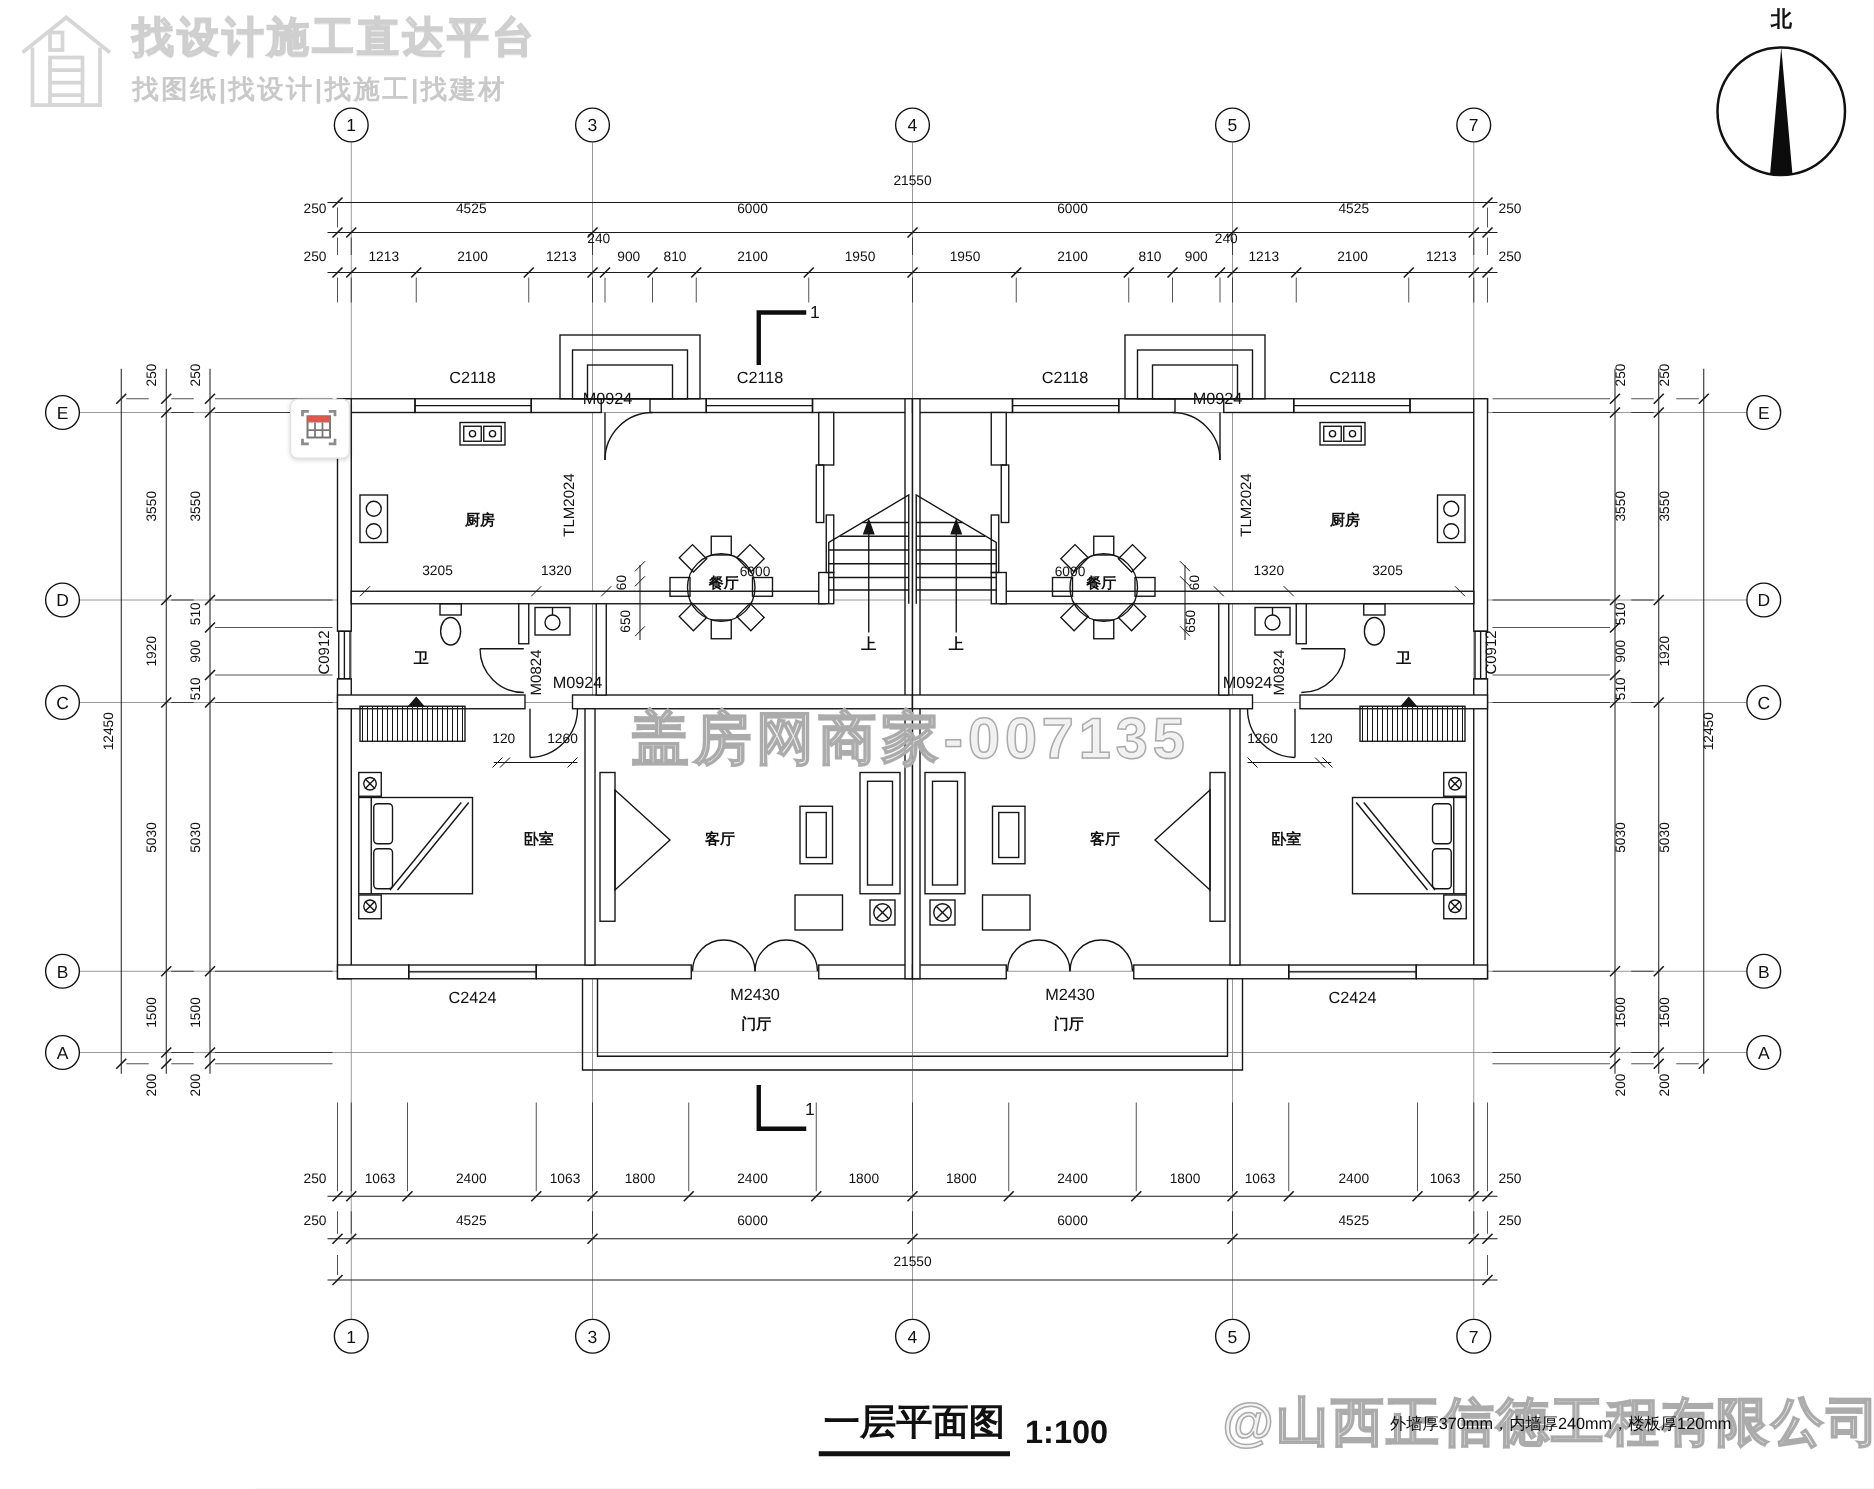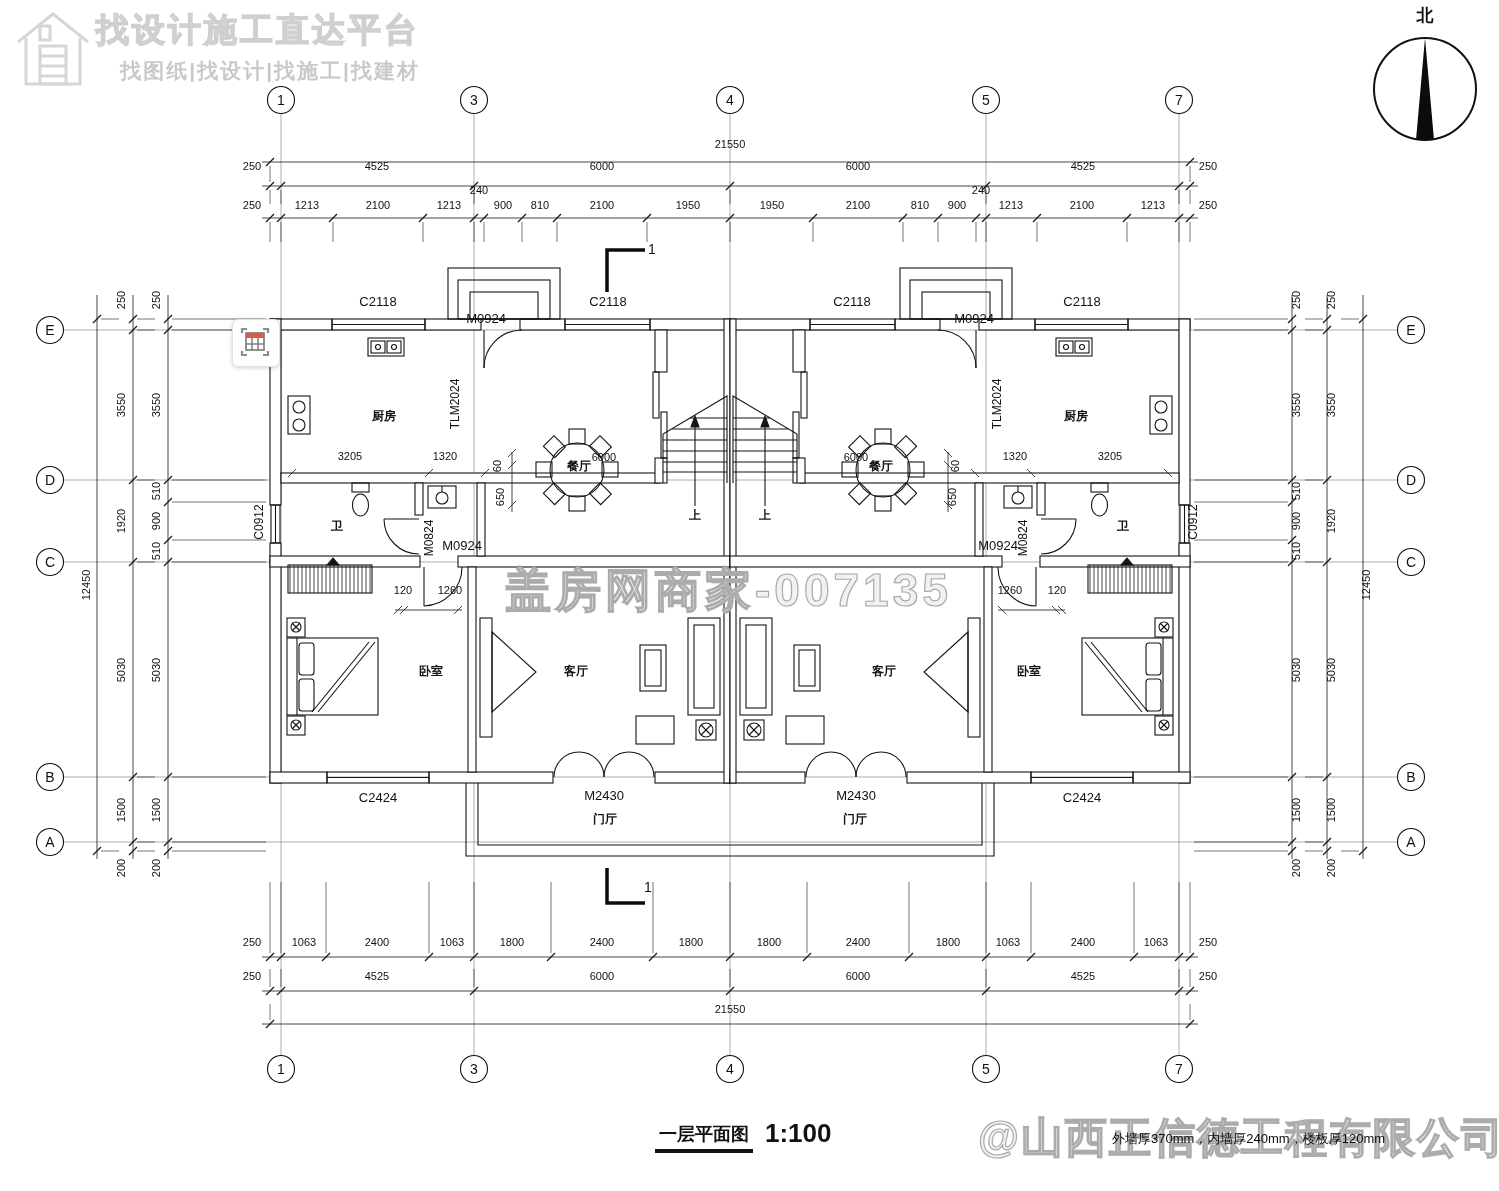--- a/index.html
+++ b/index.html
@@ -1,33 +1,33 @@
 <!DOCTYPE html>
 <html><head>
 <meta charset="utf-8">
 <style>
   html,body{margin:0;padding:0;background:#e9e9e9;}
   .canvas{position:relative;width:1499px;height:1191px;background:#ffffff;overflow:hidden;
           font-family:"Liberation Sans",sans-serif;color:#111;}
   svg text{font-family:"Liberation Sans",sans-serif;}
   
-  .logo{position:absolute;left:14px;top:8px;display:flex;align-items:flex-start;gap:4px;z-index:4;}
+  .logo{position:absolute;left:14px;top:8px;display:flex;align-items:flex-start;gap:14px;z-index:4;}
   .logo .txt .t1{font-size:33px;font-weight:700;letter-spacing:3px;color:#fff;
                  -webkit-text-stroke:1.3px #cfcfcf;text-shadow:0 1px 1px #eee;}
-  .logo .txt .t2{font-size:21px;font-weight:600;letter-spacing:2px;color:#c9c9c9;margin-top:4px;text-align:right;}
+  .logo .txt .t2{font-size:21px;font-weight:600;letter-spacing:2px;color:#c9c9c9;margin-top:4px;}
   
   .wm{position:absolute;z-index:5;white-space:nowrap;font-weight:700;color:rgba(255,255,255,.55);
       -webkit-text-stroke:1.2px #ababab;text-shadow:0 0 2px rgba(0,0,0,.12);pointer-events:none;}
   .wm-center{left:505px;top:560px;font-size:46px;letter-spacing:4px;}
   .wm-tel{left:948px;top:1060px;font-size:47px;letter-spacing:2px;}
   .wm-co{left:978px;top:1110px;font-size:42px;letter-spacing:2px;}
   .note-black{position:absolute;left:1112px;top:1130px;z-index:6;font-size:13px;font-weight:400;color:#0c0c0c;white-space:nowrap;}
   
   .title-block{position:absolute;left:655px;top:1118px;z-index:4;display:flex;align-items:flex-end;gap:12px;}
-  .title-block .t{font-size:18px;font-weight:700;border-bottom:4px solid #111;padding:0 4px 3px 4px;}
+  .title-block .t{font-size:29px;font-weight:700;border-bottom:4px solid #111;padding:0 4px 3px 4px;}
   .title-block .s{font-size:26px;font-weight:600;padding-bottom:4px;}
   
   .tool-btn{position:absolute;left:232px;top:319px;width:46px;height:46px;background:#fff;border:1px solid #e2e2e2;
             border-radius:6px;box-shadow:0 1px 4px rgba(0,0,0,.18);z-index:6;cursor:pointer;}
   
   .compass{position:absolute;left:1366px;top:4px;z-index:4;}
   .compass .n{display:block;text-align:center;font-size:17px;font-weight:700;color:#111;}
 </style>
 </head>
 <body>

